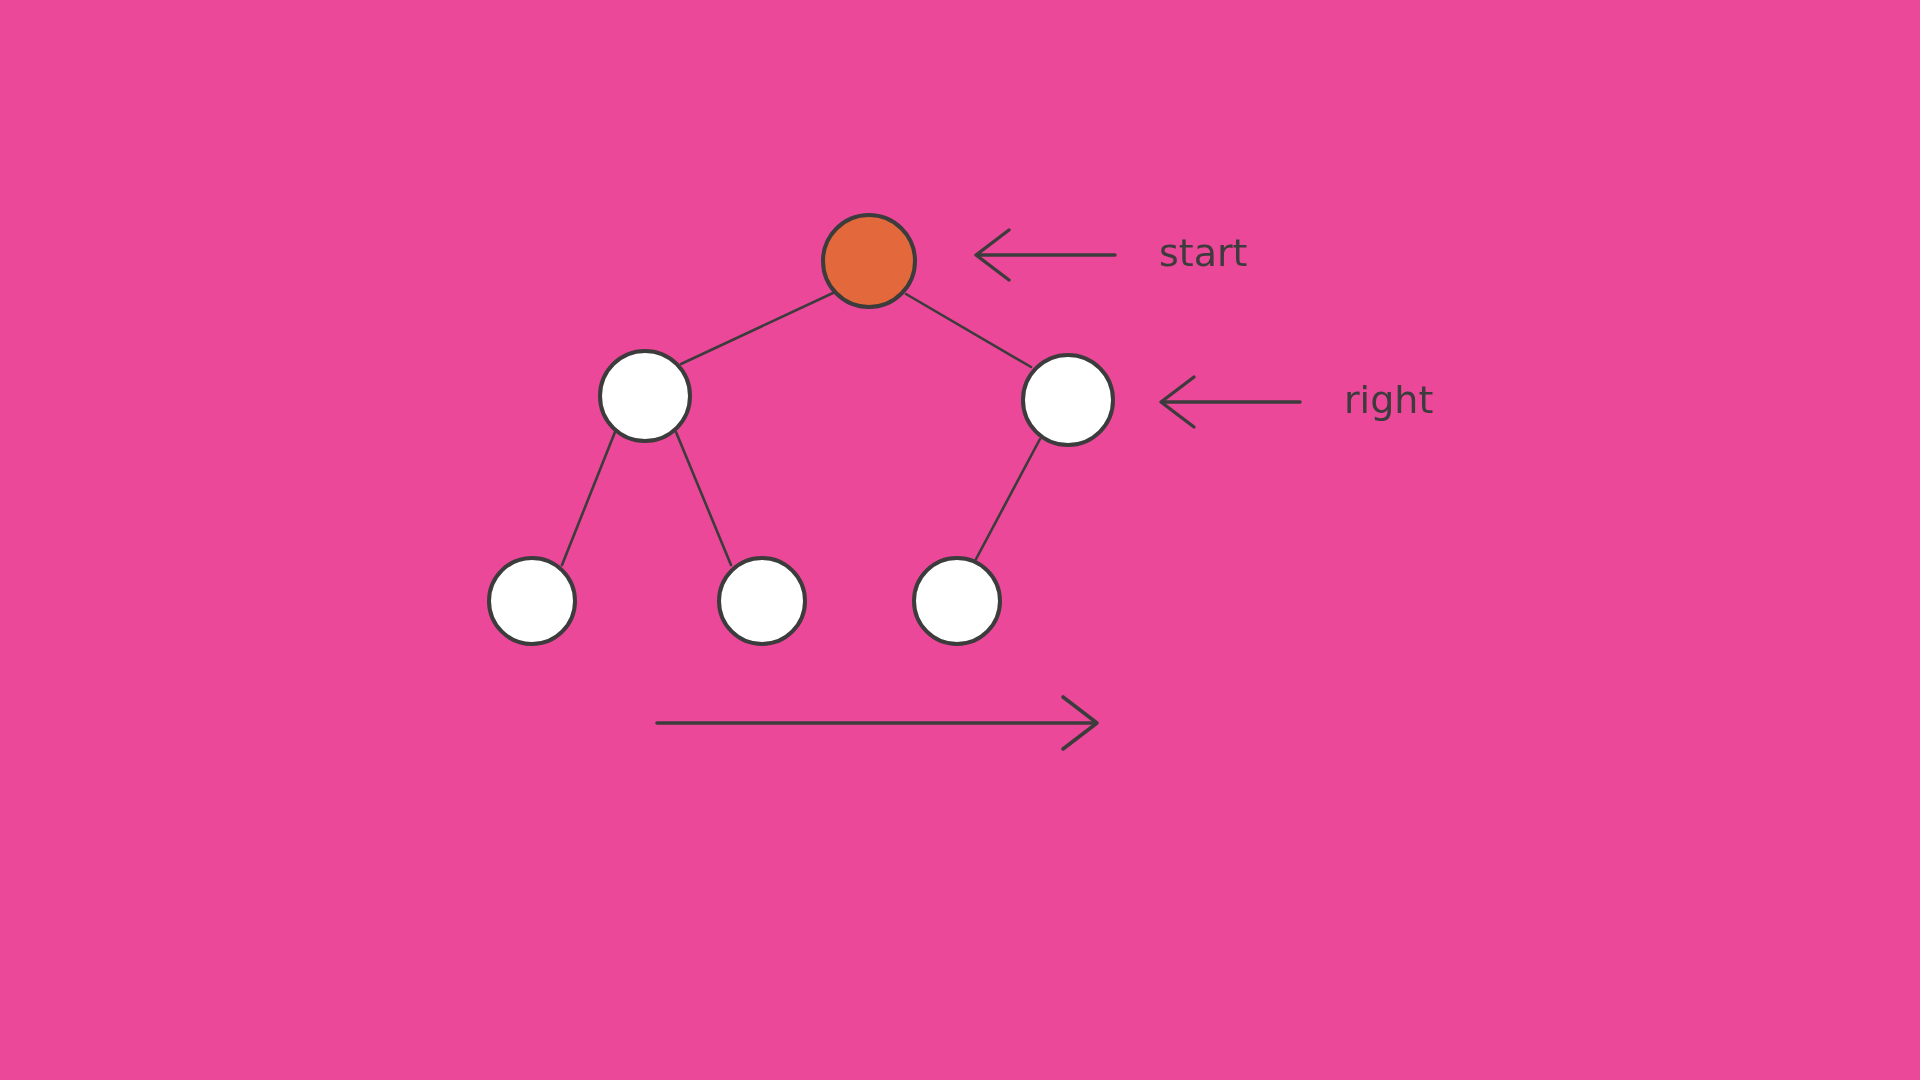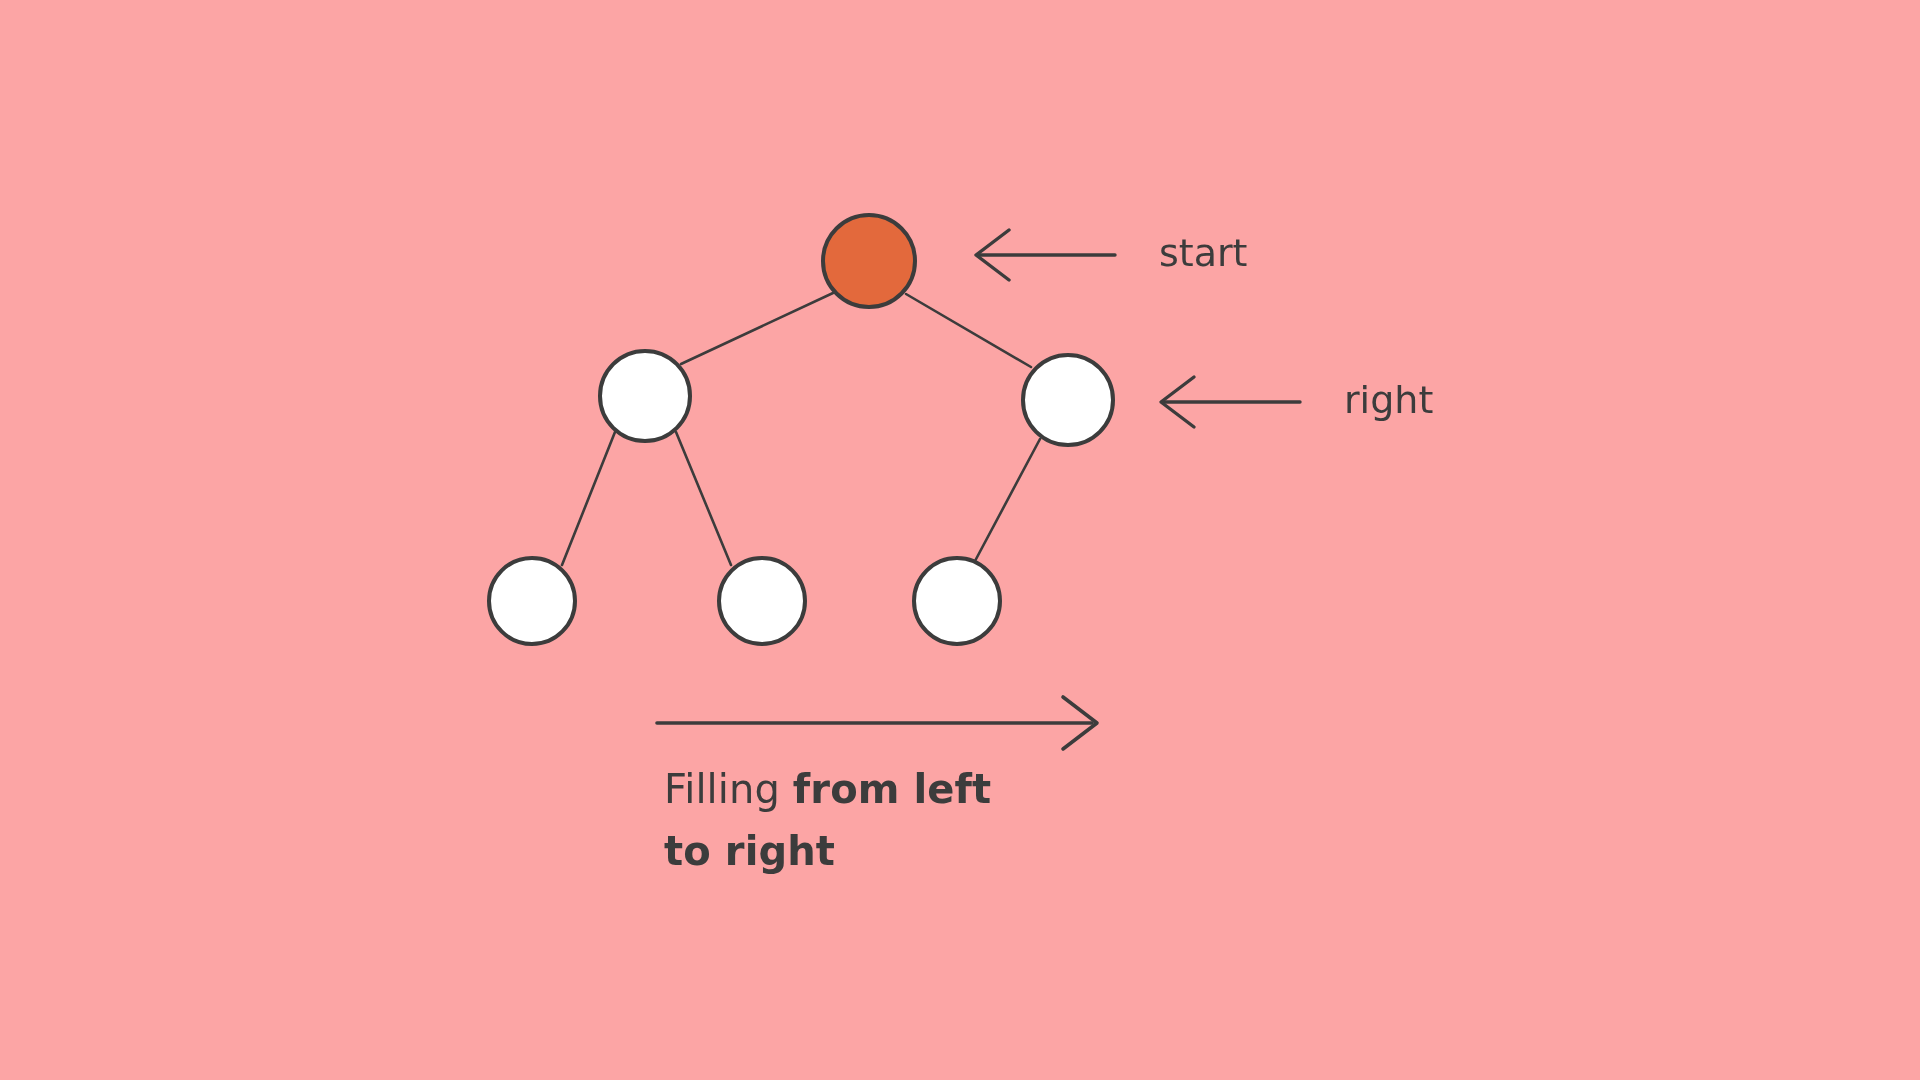--- a/index.html
+++ b/index.html
@@ -10,21 +10,21 @@
   body {
     width: 1920px;
     height: 1080px;
     overflow: hidden;
     font-family: "DejaVu Sans", sans-serif;
   }
   #stage {
     position: relative;
     width: 1920px;
     height: 1080px;
-    background: #fca5a5;
+    background: #ec4899;
   }
   #diagram {
     position: absolute;
     left: 0;
     top: 0;
     width: 1920px;
     height: 1080px;
     display: block;
   }
   .node-circle {
@@ -135,18 +135,14 @@
       <line class="flow-line" x1="657" y1="723" x2="1092" y2="723"></line>
       <polyline class="flow-line" points="1063,697 1097,723 1063,749"></polyline>
     </g>
 
   </svg>
 
   <div class="callout-label" id="label-start">start</div>
 
   <div class="callout-label" id="label-filled">right</div>
 
-  <div id="caption">
-    <span class="cap-normal">Filling </span><span class="cap-strong">from left</span><br>
-    <span class="cap-strong">to right</span>
-  </div>
 
 </div>
 
 </body></html>

